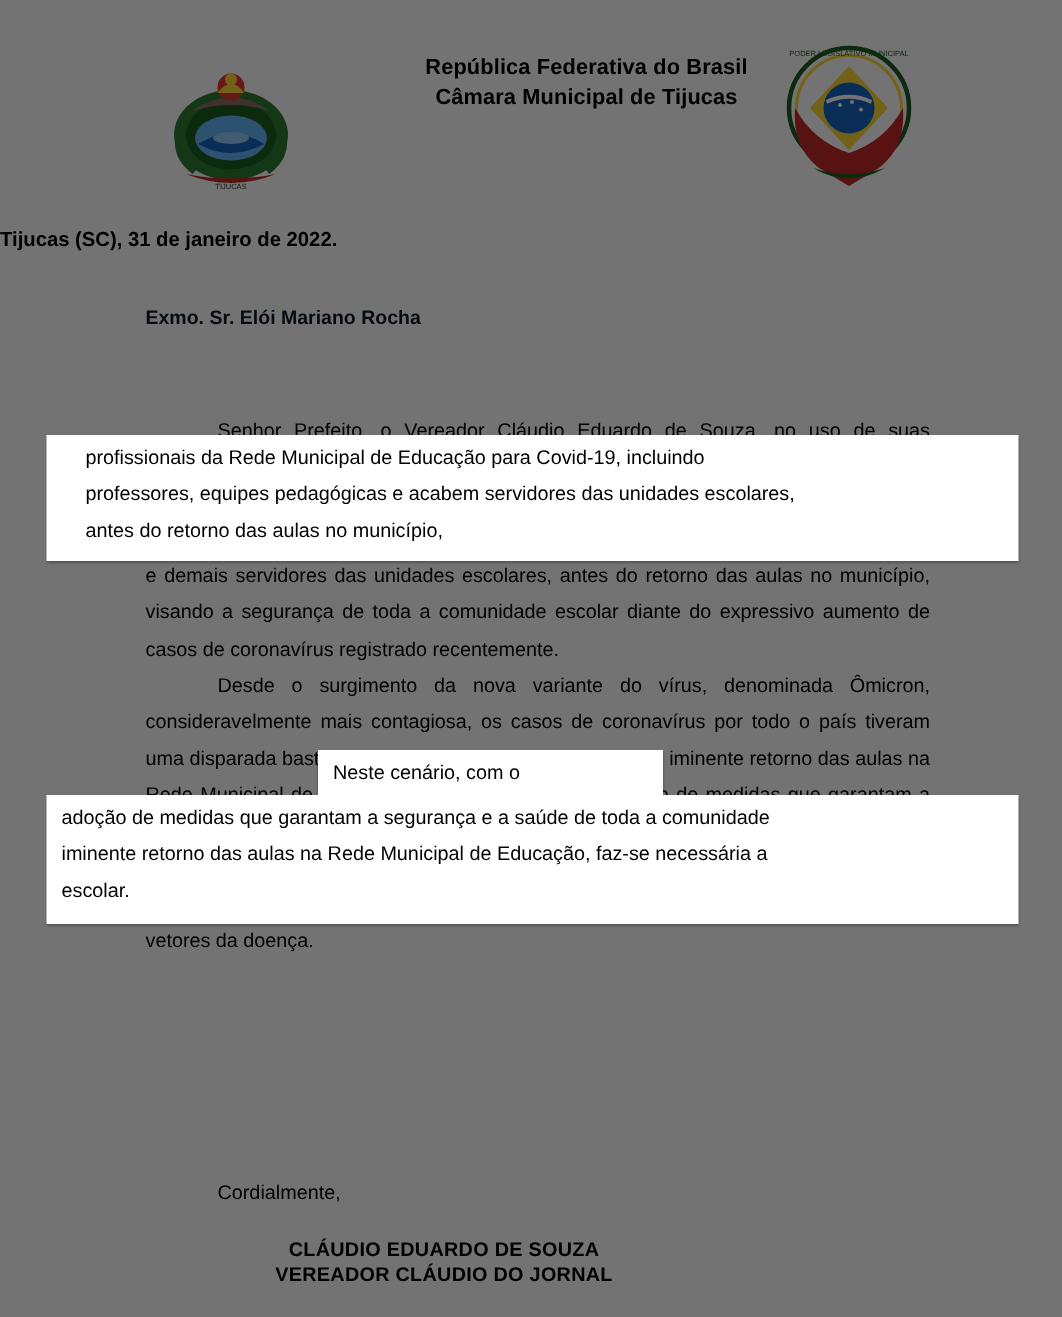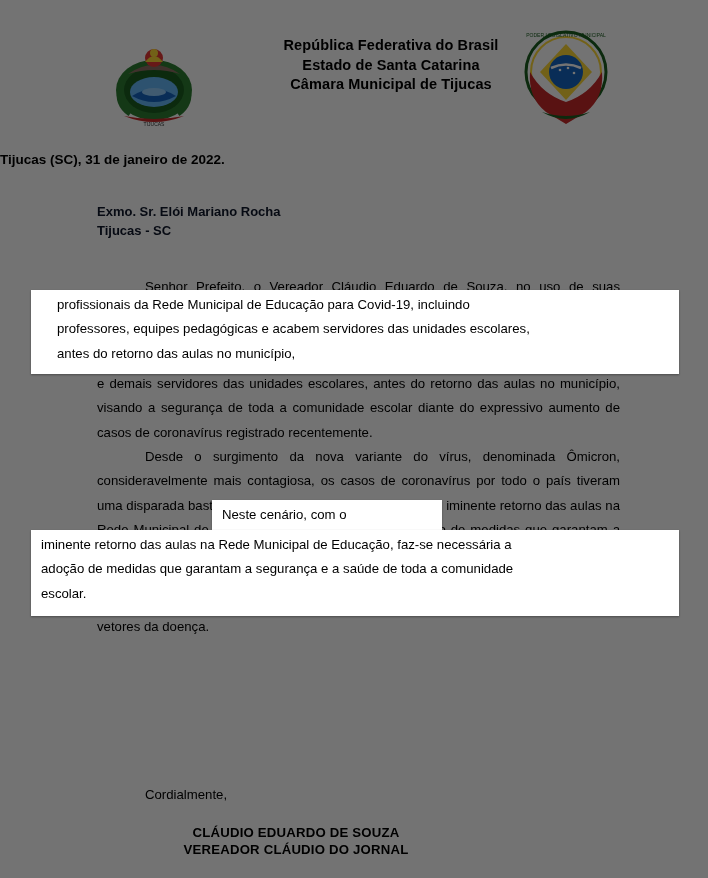--- a/index.html
+++ b/index.html
@@ -195,21 +195,20 @@
         <path d="M12 50 q-4 16 10 26" stroke="#2e7d32" stroke-width="5" fill="none"></path>
         <path d="M80 50 q4 16 -10 26" stroke="#2e7d32" stroke-width="5" fill="none"></path>
         <path d="M16 78 q30 12 60 0 q-30 6 -60 0 z" fill="#c62828"></path>
         <text x="46" y="88" font-size="5" text-anchor="middle" fill="#333" font-family="Liberation Sans, sans-serif">TIJUCAS</text>
       </svg>
     </div>
 
     <div class="header-block">
       <div class="header-title">
         <div>República Federativa do Brasil</div>
-        <div>Estado de Santa Catarina</div>
         <div>Câmara Municipal de Tijucas</div>
       </div>
     </div>
 
     <div class="crest-right">
       <svg viewBox="0 0 88 100" width="88" height="100" aria-hidden="true">
         <circle cx="44" cy="44" r="40" fill="none" stroke="#1b5e20" stroke-width="3"></circle>
         <circle cx="44" cy="44" r="35" fill="none" stroke="#fdd835" stroke-width="2"></circle>
         <path d="M44 16 L70 44 L44 72 L18 44 Z" fill="#fdd835"></path>
         <circle cx="44" cy="44" r="17" fill="#1565c0"></circle>
@@ -220,21 +219,20 @@
         <path d="M8 44 q-2 26 16 40 l20 12 l20 -12 q18 -14 16 -40 q-12 22 -36 30 q-24 -8 -36 -30 z" fill="#c62828"></path>
         <path d="M20 84 q24 14 48 0 q-24 8 -48 0 z" fill="#1b5e20"></path>
         <text x="44" y="9" font-size="5" text-anchor="middle" fill="#1b5e20" font-family="Liberation Sans, sans-serif">PODER LEGISLATIVO MUNICIPAL</text>
       </svg>
     </div>
 
     <div class="place-date">Tijucas (SC), 31 de janeiro de 2022.</div>
 
     <div class="addressee">
       <div>Exmo. Sr. Elói Mariano Rocha</div>
-      <div>Tijucas - SC</div>
     </div>
 
     <div class="body-text">
       <p><span class="indent"></span><span>Senhor Prefeito, o Vereador Cláudio Eduardo de Souza, no uso de suas atribuições legais e regimentais, e em nome do povo de Tijucas, solicita a Vossa Excelência que analise a possibilidade de realizar testagem de todos os profissionais da Rede Municipal de Educação para Covid-19, incluindo professores, equipes pedagógicas e demais servidores das unidades escolares, antes do retorno das aulas no município, visando a segurança de toda a comunidade escolar diante do expressivo aumento de casos de coronavírus registrado recentemente.</span></p>
       <p><span class="indent"></span><span>Desde o surgimento da nova variante do vírus, denominada Ômicron, consideravelmente mais contagiosa, os casos de coronavírus por todo o país tiveram uma disparada bastante significativa. Neste cenário, com o iminente retorno das aulas na Rede Municipal de Educação, faz-se necessária a adoção de medidas que garantam a segurança e a saúde de toda a comunidade escolar. Sendo assim, a testagem de todos os profissionais da rede seria extremamente importante para evitar que pessoas que estejam contaminadas e não o saibam retornem às suas atividades e acabem sendo vetores da doença.</span></p>
     </div>
 
     <div class="closing"><span class="indent"></span><span>Cordialmente,</span></div>
 
     <div class="signature">
@@ -251,18 +249,18 @@
     <p>profissionais da Rede Municipal de Educação para Covid-19, incluindo</p>
     <p>professores, equipes pedagógicas e acabem servidores das unidades escolares,</p>
     <p class="last">antes do retorno das aulas no município,</p>
   </div>
 
   <div class="hl" id="hl3">
     <p>Neste cenário, com o</p>
   </div>
 
   <div class="hl" id="hl4">
+    <p>adoção de medidas que garantam a segurança e a saúde de toda a comunidade</p>
     <p>iminente retorno das aulas na Rede Municipal de Educação, faz-se necessária a</p>
-    <p>adoção de medidas que garantam a segurança e a saúde de toda a comunidade</p>
     <p class="last">escolar.</p>
   </div>
 
 </div>
 
 </body></html>

